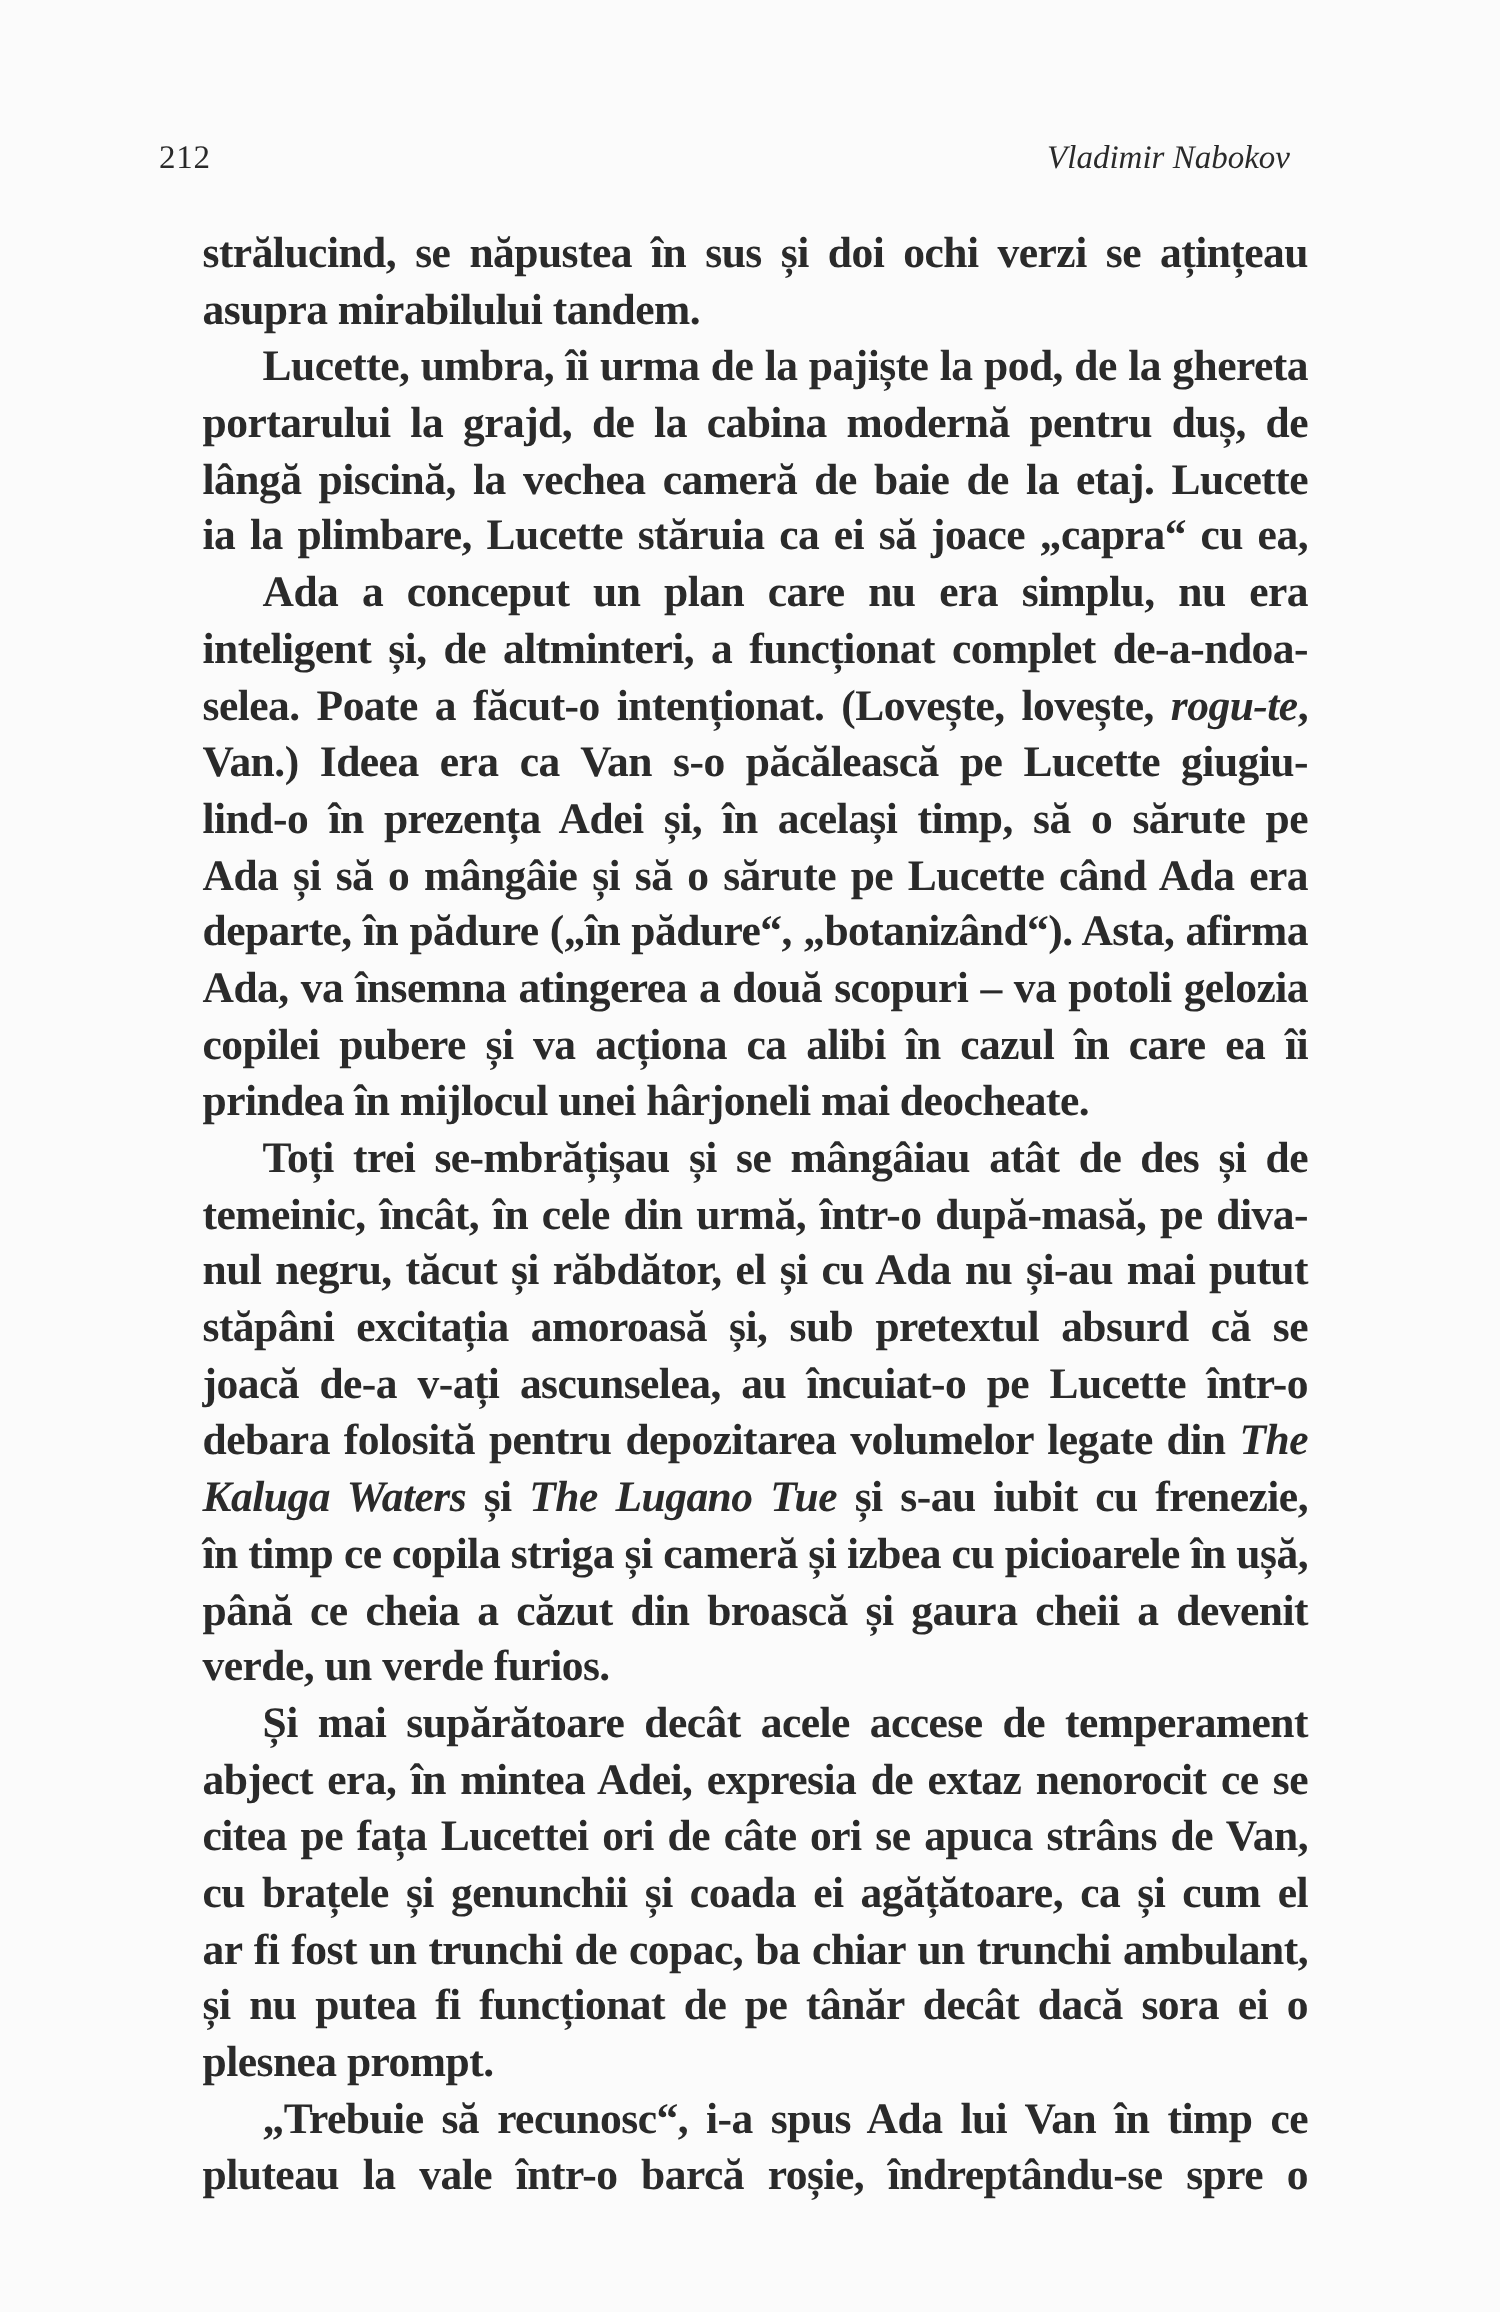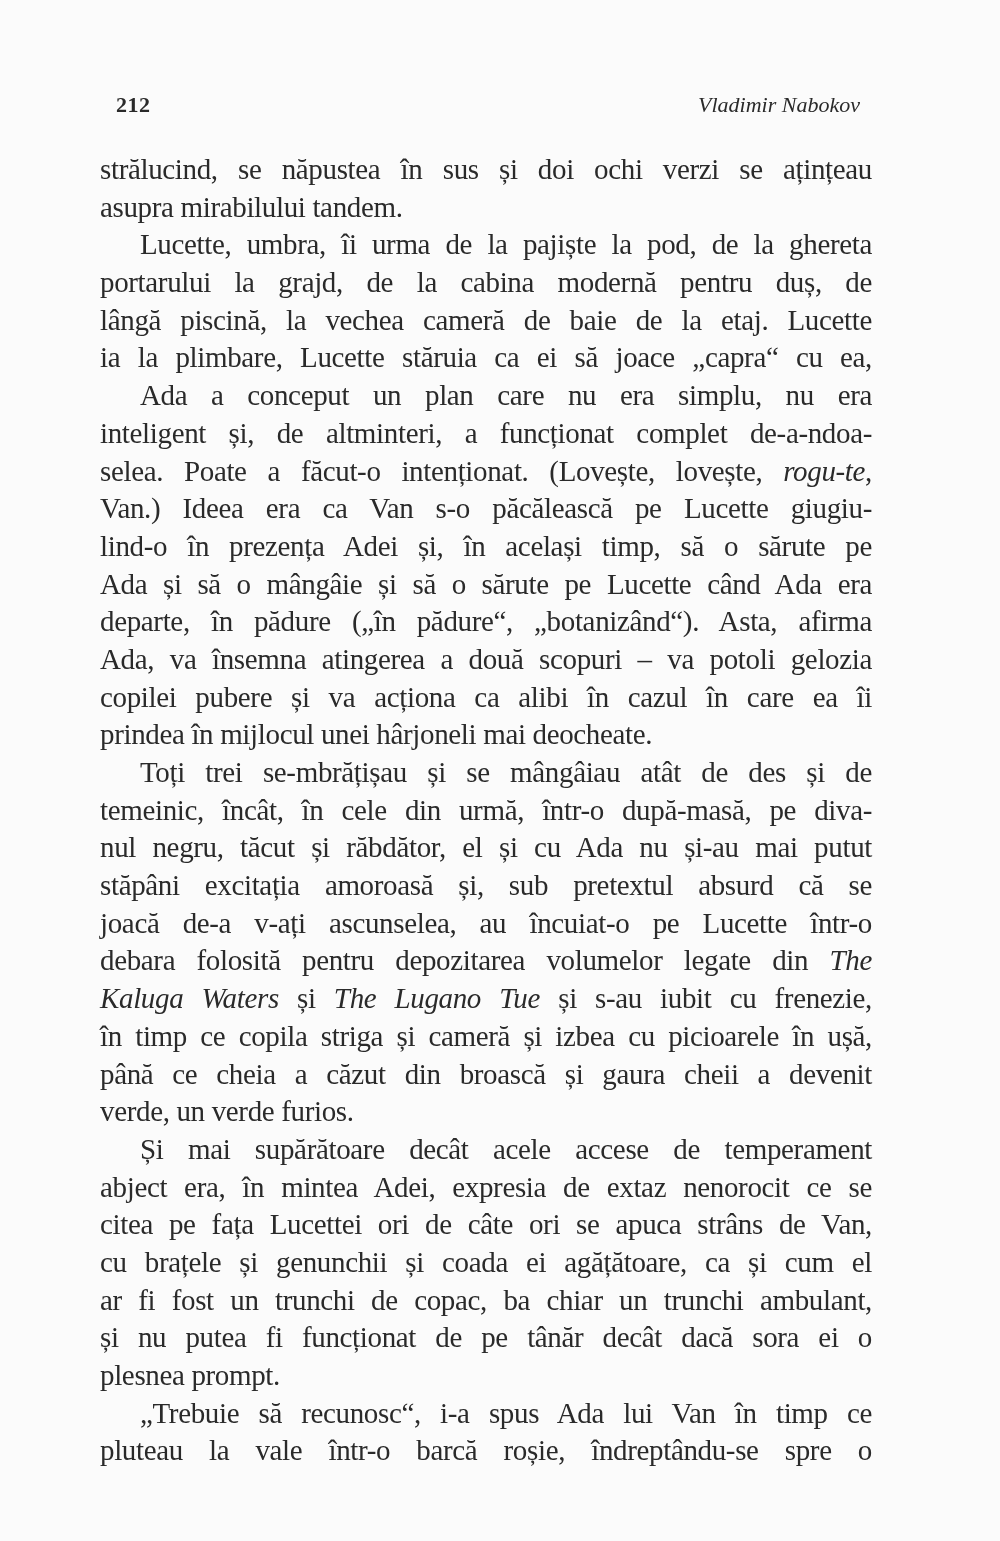--- a/index.html
+++ b/index.html
@@ -1,25 +1,25 @@
 <!DOCTYPE html>
 <html><head>
 <meta charset="utf-8">
 <style>
   html, body { margin: 0; padding: 0; background: #fbfbfb; }
   body { width: 1000px; height: 1541px; position: relative; overflow: hidden;
          font-family: "Liberation Serif", "DejaVu Serif", serif; color: #2a2a2a; }
   .header { position: absolute; top: 92px; left: 100px; width: 772px; height: 32px;
             font-size: 22px; }
-  .page-num { position: absolute; left: 16px; top: 0; font-weight: bold; letter-spacing: 0.5px; }
+  .page-num { position: absolute; left: 6px; top: 0; font-weight: normal; letter-spacing: 0.5px; }
   .running-head { position: absolute; right: 12px; top: 0; font-style: italic; font-weight: normal; }
   .text { position: absolute; top: 151px; left: 100px; width: 772px; }
   .line { display: block; height: 37.7px; line-height: 37.7px; font-size: 29px;
-          font-weight: normal; white-space: nowrap; text-align: justify; text-align-last: justify;
-          transform-origin: left center; letter-spacing: -0.35px; }
+          font-weight: bold; white-space: nowrap; text-align: justify; text-align-last: justify;
+          transform-origin: left center; letter-spacing: -0.35px; margin-left: 35px; }
   .line.last { text-align-last: left; }
   .line.indent { padding-left: 40px; box-sizing: border-box; }
   .it { font-style: italic; }
 </style>
 </head>
 <body>
 
 <div class="header">
   <span class="page-num">212</span>
   <span class="running-head">Vladimir Nabokov</span>

